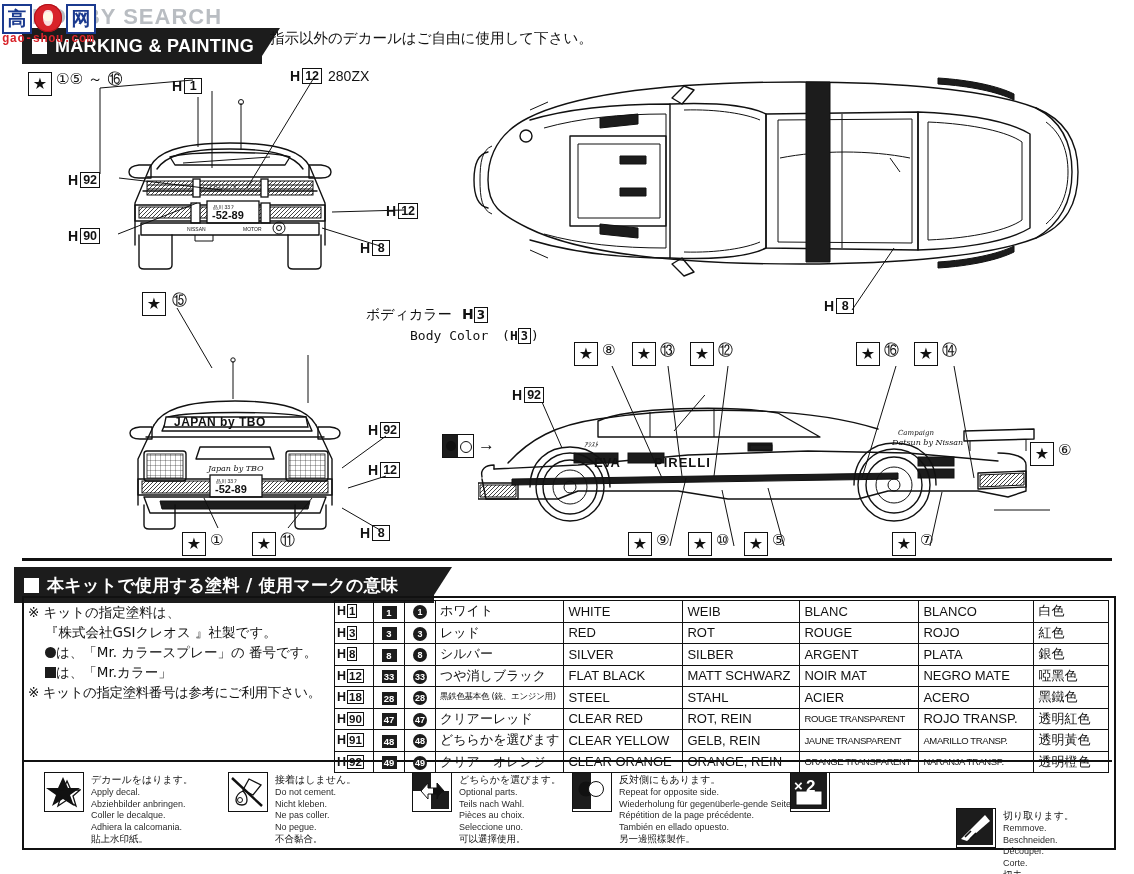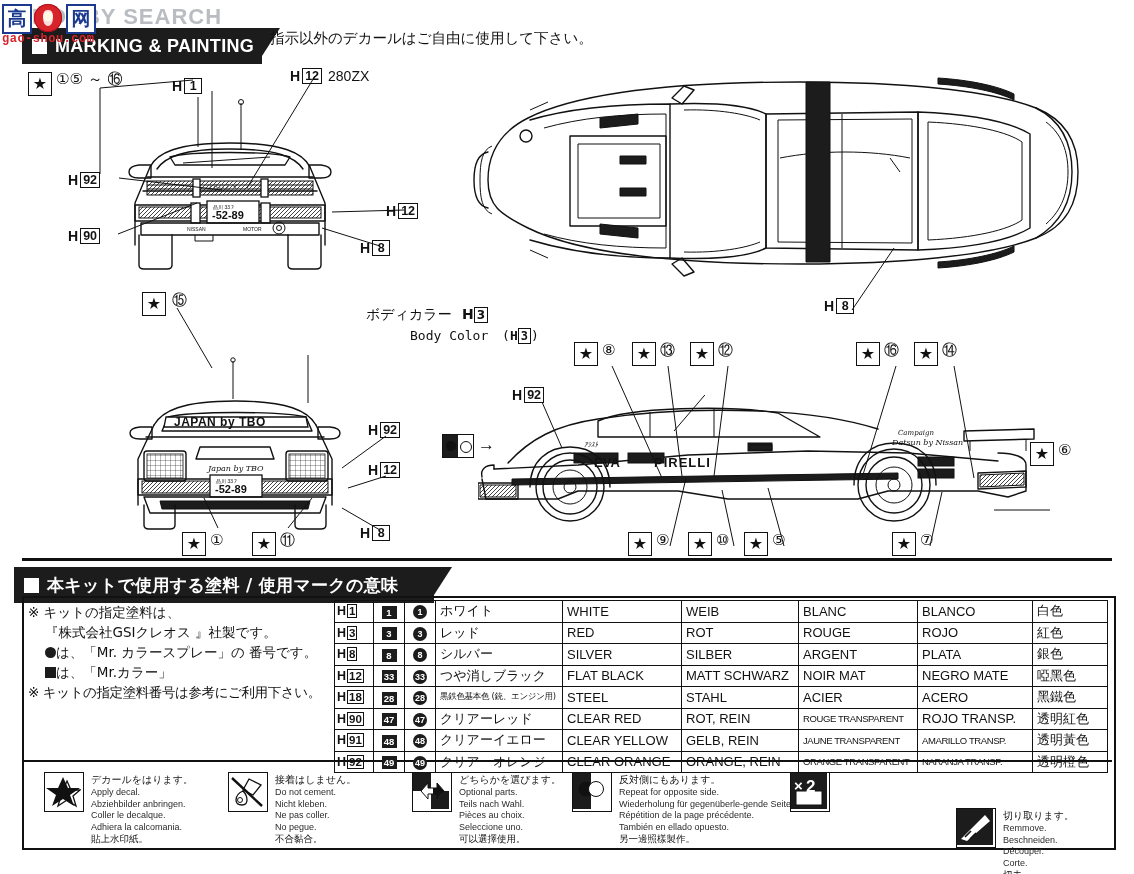--- a/index.html
+++ b/index.html
@@ -554,21 +554,21 @@
         <td class="c-en">CLEAR RED</td>
         <td class="c-de">ROT, REIN</td>
         <td class="c-fr tight">ROUGE TRANSPARENT</td>
         <td class="c-es">ROJO TRANSP.</td>
         <td class="c-zh">透明紅色</td>
       </tr>
       <tr>
         <td class="c-h">H<span>91</span></td>
         <td class="c-sq"><i>48</i></td>
         <td class="c-ci"><i>48</i></td>
-        <td class="c-jp">クリアーイエロー</td>
+        <td class="c-jp">どちらかを選びます</td>
         <td class="c-en">CLEAR YELLOW</td>
         <td class="c-de">GELB, REIN</td>
         <td class="c-fr tight">JAUNE TRANSPARENT</td>
         <td class="c-es tight">AMARILLO TRANSP.</td>
         <td class="c-zh">透明黃色</td>
       </tr>
       <tr>
         <td class="c-h">H<span>92</span></td>
         <td class="c-sq"><i>49</i></td>
         <td class="c-ci"><i>49</i></td>

